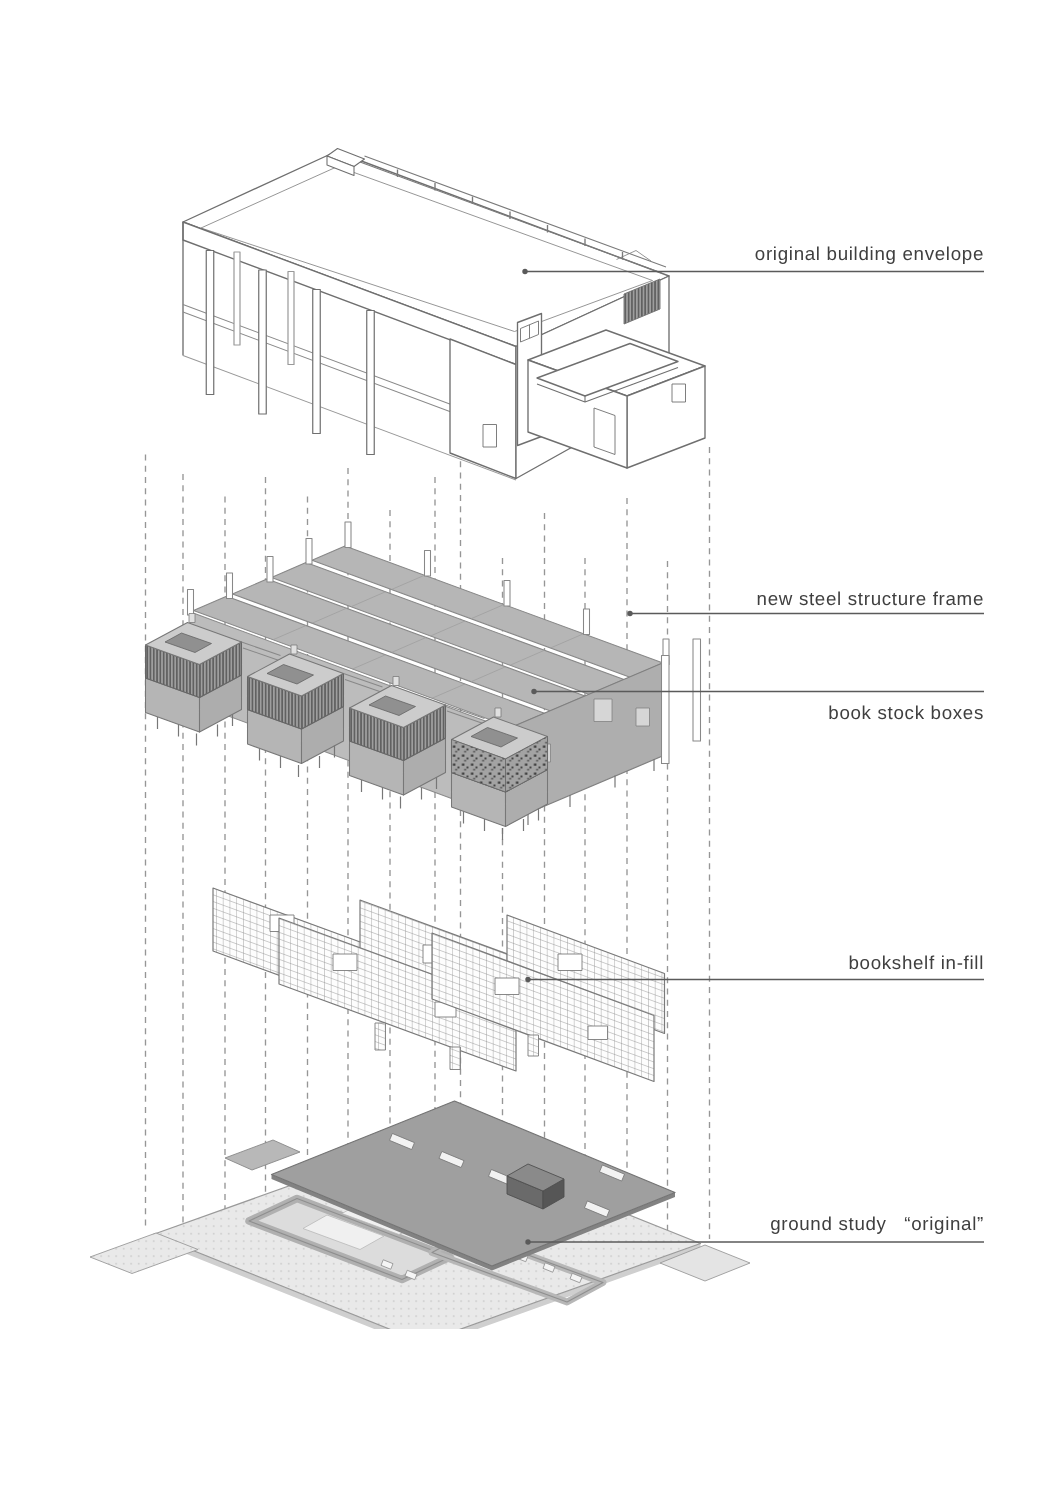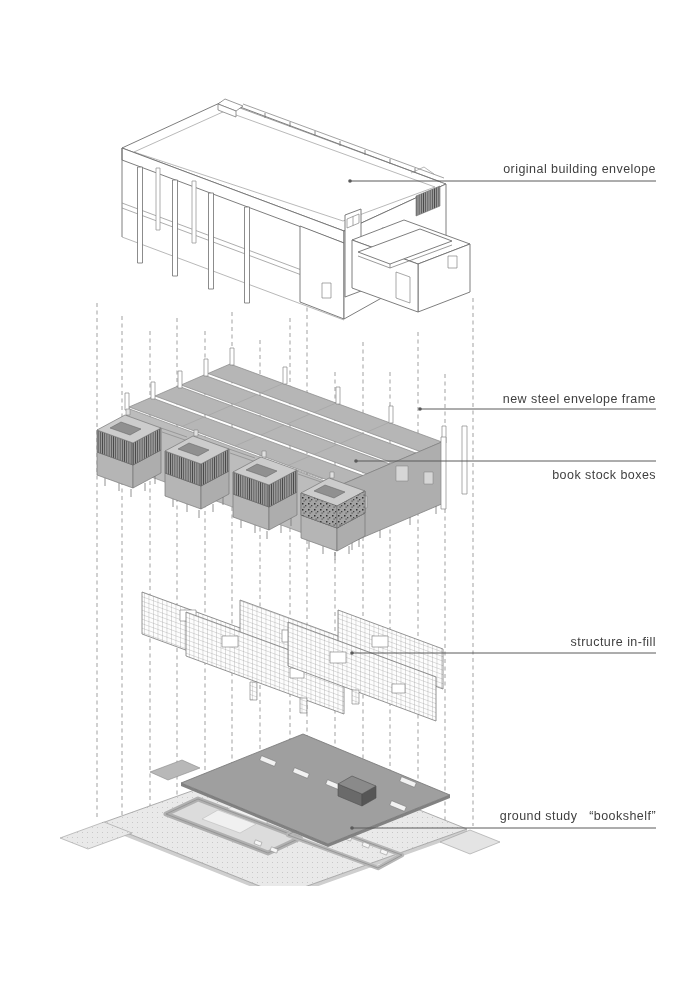--- a/index.html
+++ b/index.html
@@ -234,17 +234,17 @@
     <line x1="356" y1="461" x2="656" y2="461"></line>
     <circle cx="356" cy="461" r="1.8" stroke="none"></circle>
     <line x1="352" y1="653" x2="656" y2="653"></line>
     <circle cx="352" cy="653" r="1.8" stroke="none"></circle>
     <line x1="352" y1="828" x2="656" y2="828"></line>
     <circle cx="352" cy="828" r="1.8" stroke="none"></circle>
   </g>
 </svg>
 
   <div class="lbl" style="top:162px">original building envelope</div>
-  <div class="lbl" style="top:392px">new steel envelope frame</div>
+  <div class="lbl" style="top:392px">new steel structure frame</div>
   <div class="lbl" style="top:468px">book stock boxes</div>
-  <div class="lbl" style="top:635px">structure in-fill</div>
-  <div class="lbl" style="top:809px">ground study   “bookshelf”</div>
+  <div class="lbl" style="top:635px">bookshelf in-fill</div>
+  <div class="lbl" style="top:809px">ground study   “original”</div>
 </div>
 
 </body></html>

